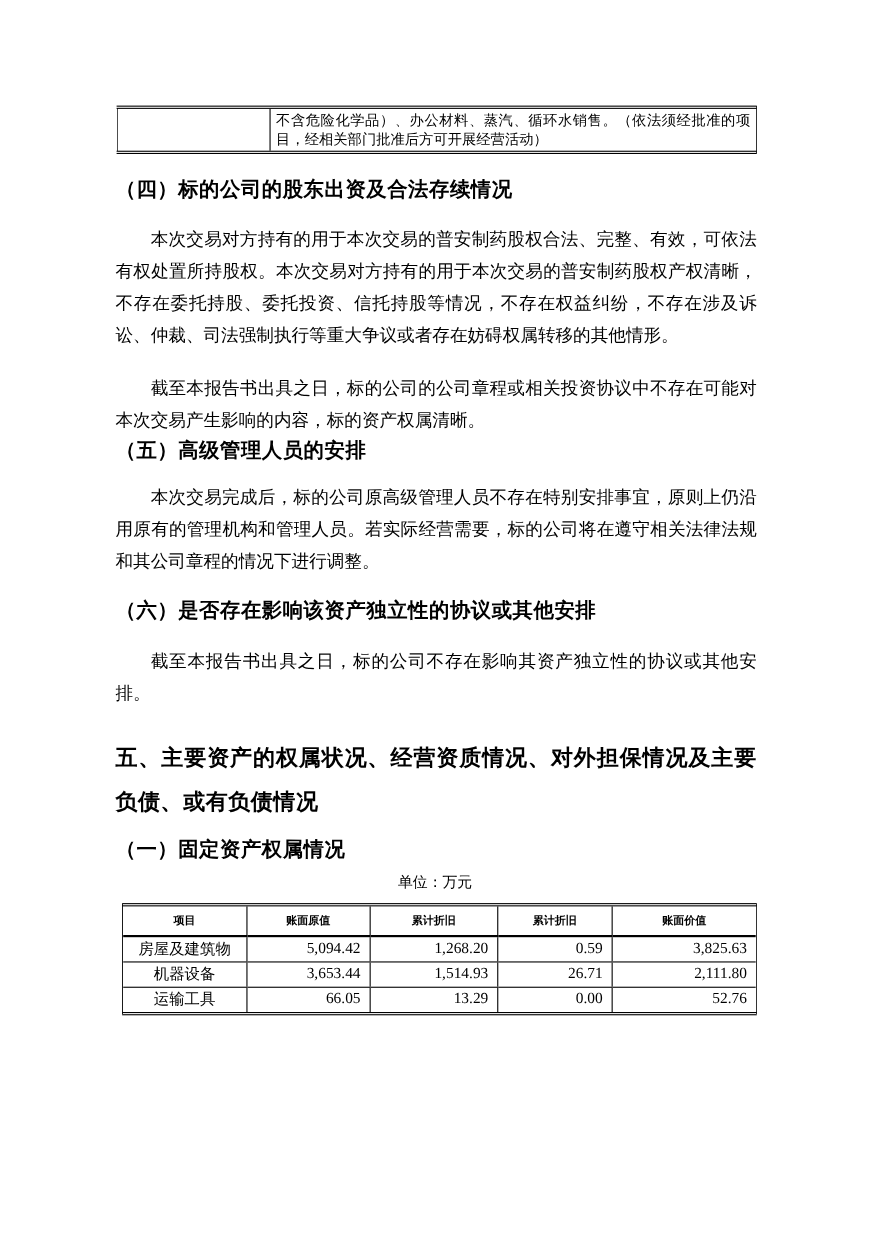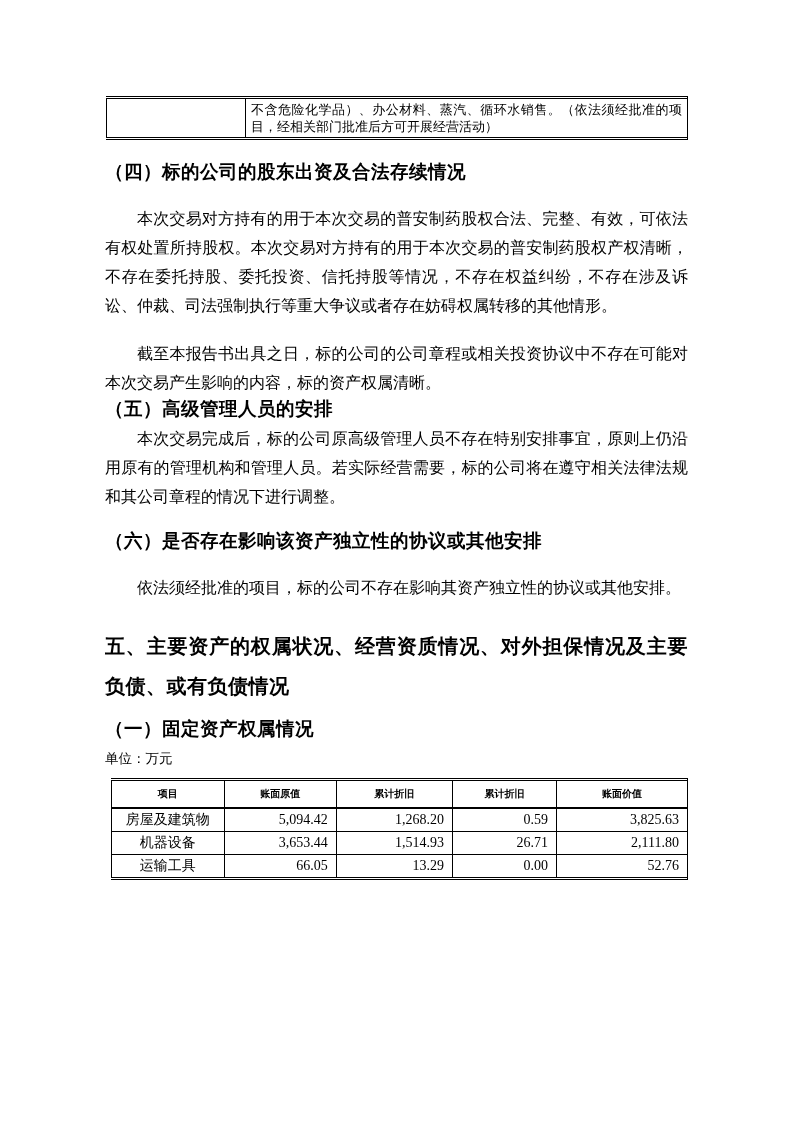--- a/index.html
+++ b/index.html
@@ -54,29 +54,29 @@
   
   p.body {
     font-size: 16px;
     line-height: 29px;
     text-indent: 2em;
     text-align: justify;
     margin: 0;
   }
   p.p1 { margin-top: 20px; }
   p.p2 { margin-top: 19px; }
-  p.p3 { margin-top: 3px; font-family: Liberation Serif, serif; }
+  p.p3 { margin-top: 17px; font-family: Liberation Serif, serif; }
   p.p4 { margin-top: 20px; }
   p.p5 { margin-top: 31px; }
   
   .unit-label {
     margin-top: 9px;
     font-size: 13.5px;
     line-height: 17px;
-    text-align: left;
+    text-align: center;
     padding-right: 2px;
   }
   
   .main-table-wrap {
     margin-top: 11px;
     margin-left: 6px;
     width: 577px;
     border-top: 3px double #000;
     border-bottom: 3px double #000;
     border-left: 1px solid #000;
@@ -135,21 +135,21 @@
   </div>
 
   <h3 class="sub h-s4">（四）标的公司的股东出资及合法存续情况</h3>
   <p class="body p1">本次交易对方持有的用于本次交易的普安制药股权合法、完整、有效，可依法有权处置所持股权。本次交易对方持有的用于本次交易的普安制药股权产权清晰，不存在委托持股、委托投资、信托持股等情况，不存在权益纠纷，不存在涉及诉讼、仲裁、司法强制执行等重大争议或者存在妨碍权属转移的其他情形。</p>
   <p class="body p2">截至本报告书出具之日，标的公司的公司章程或相关投资协议中不存在可能对本次交易产生影响的内容，标的资产权属清晰。</p>
 
   <h3 class="sub h-s5">（五）高级管理人员的安排</h3>
   <p class="body p3">本次交易完成后，标的公司原高级管理人员不存在特别安排事宜，原则上仍沿用原有的管理机构和管理人员。若实际经营需要，标的公司将在遵守相关法律法规和其公司章程的情况下进行调整。</p>
 
   <h3 class="sub h-s6">（六）是否存在影响该资产独立性的协议或其他安排</h3>
-  <p class="body p4">依法须经批准的项目，标的公司不存在影响其资产独立性的协议或其他安排。</p>
+  <p class="body p4">截至本报告书出具之日，标的公司不存在影响其资产独立性的协议或其他安排。</p>
 
   <h2 class="chapter">五、主要资产的权属状况、经营资质情况、对外担保情况及主要负债、或有负债情况</h2>
 
   <h3 class="sub h-s1">（一）固定资产权属情况</h3>
 
   <div class="unit-label">单位：万元</div>
 
   <div class="main-table-wrap">
     <table class="main-table">
       <colgroup>

